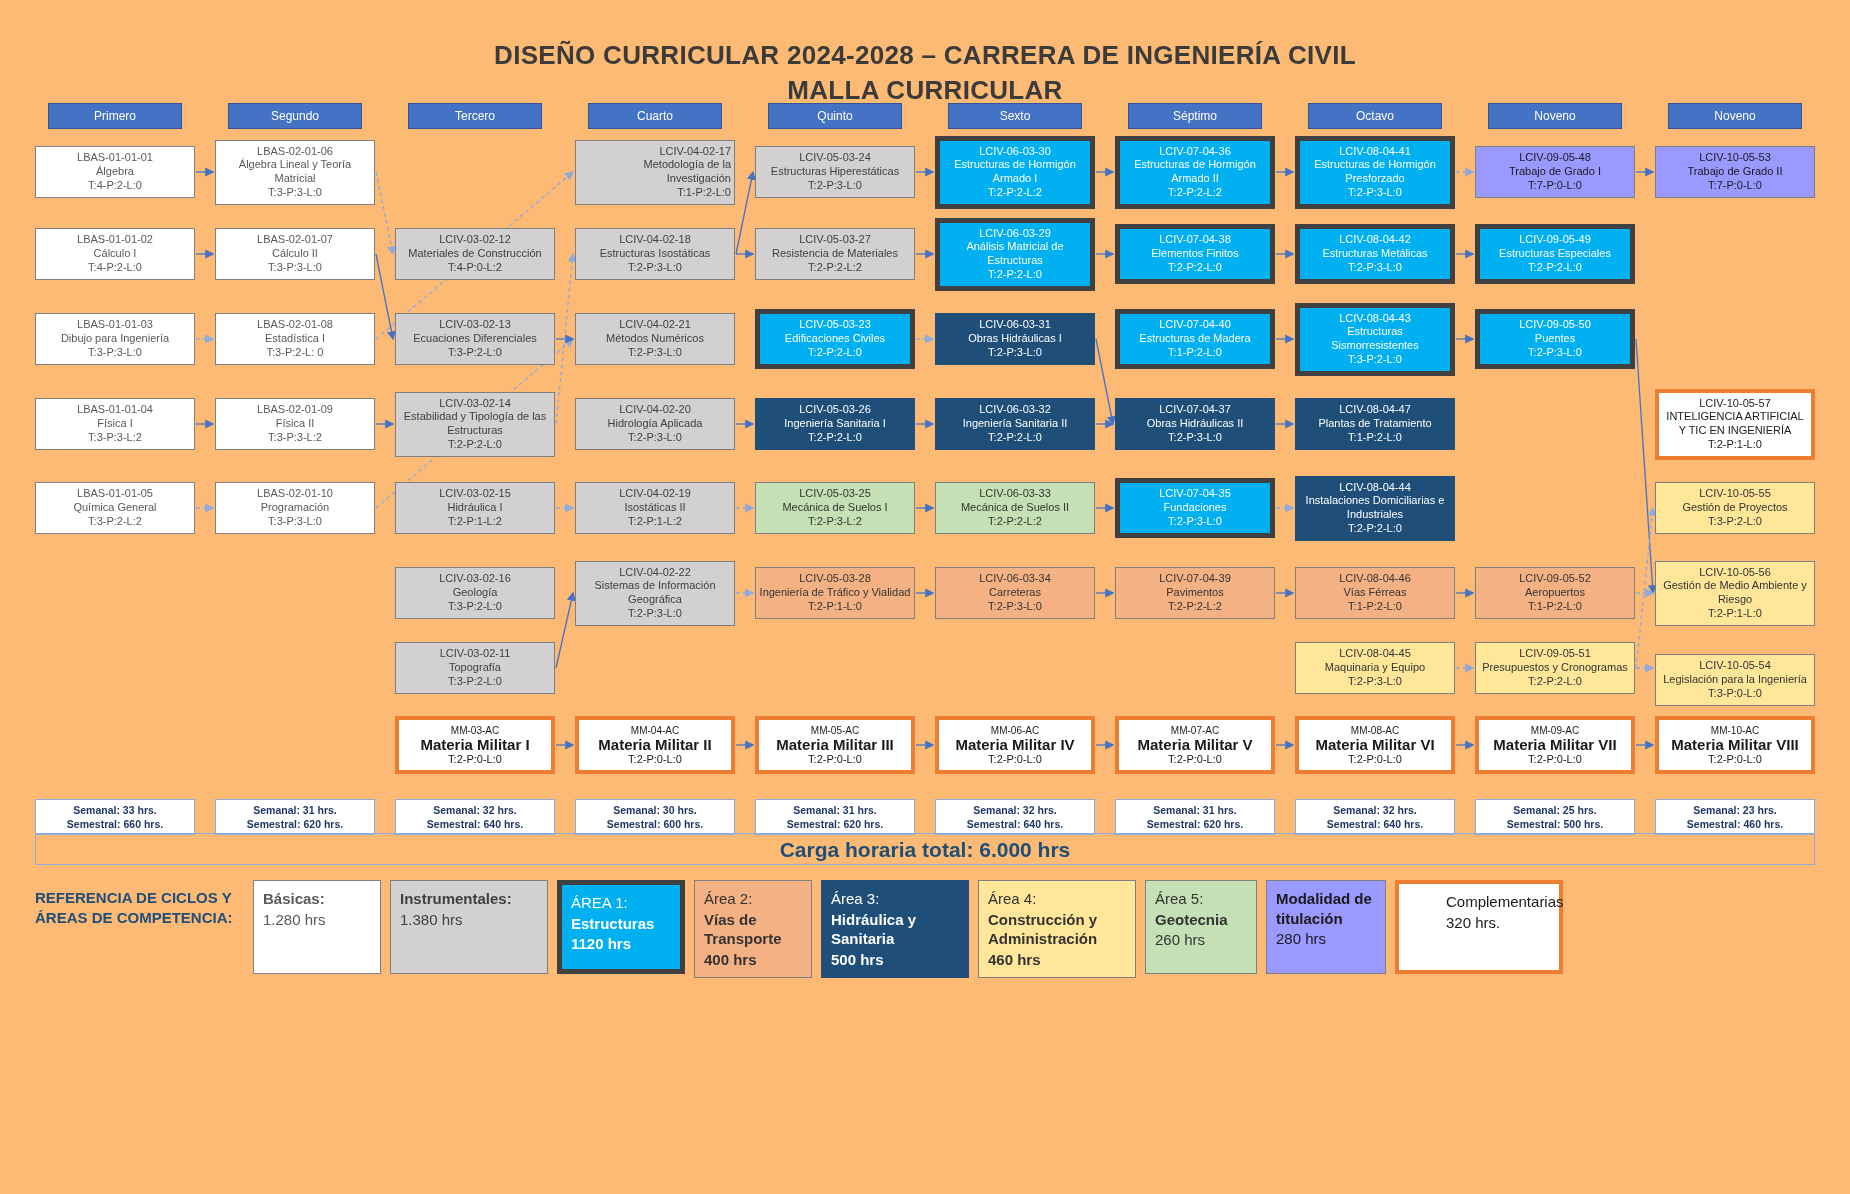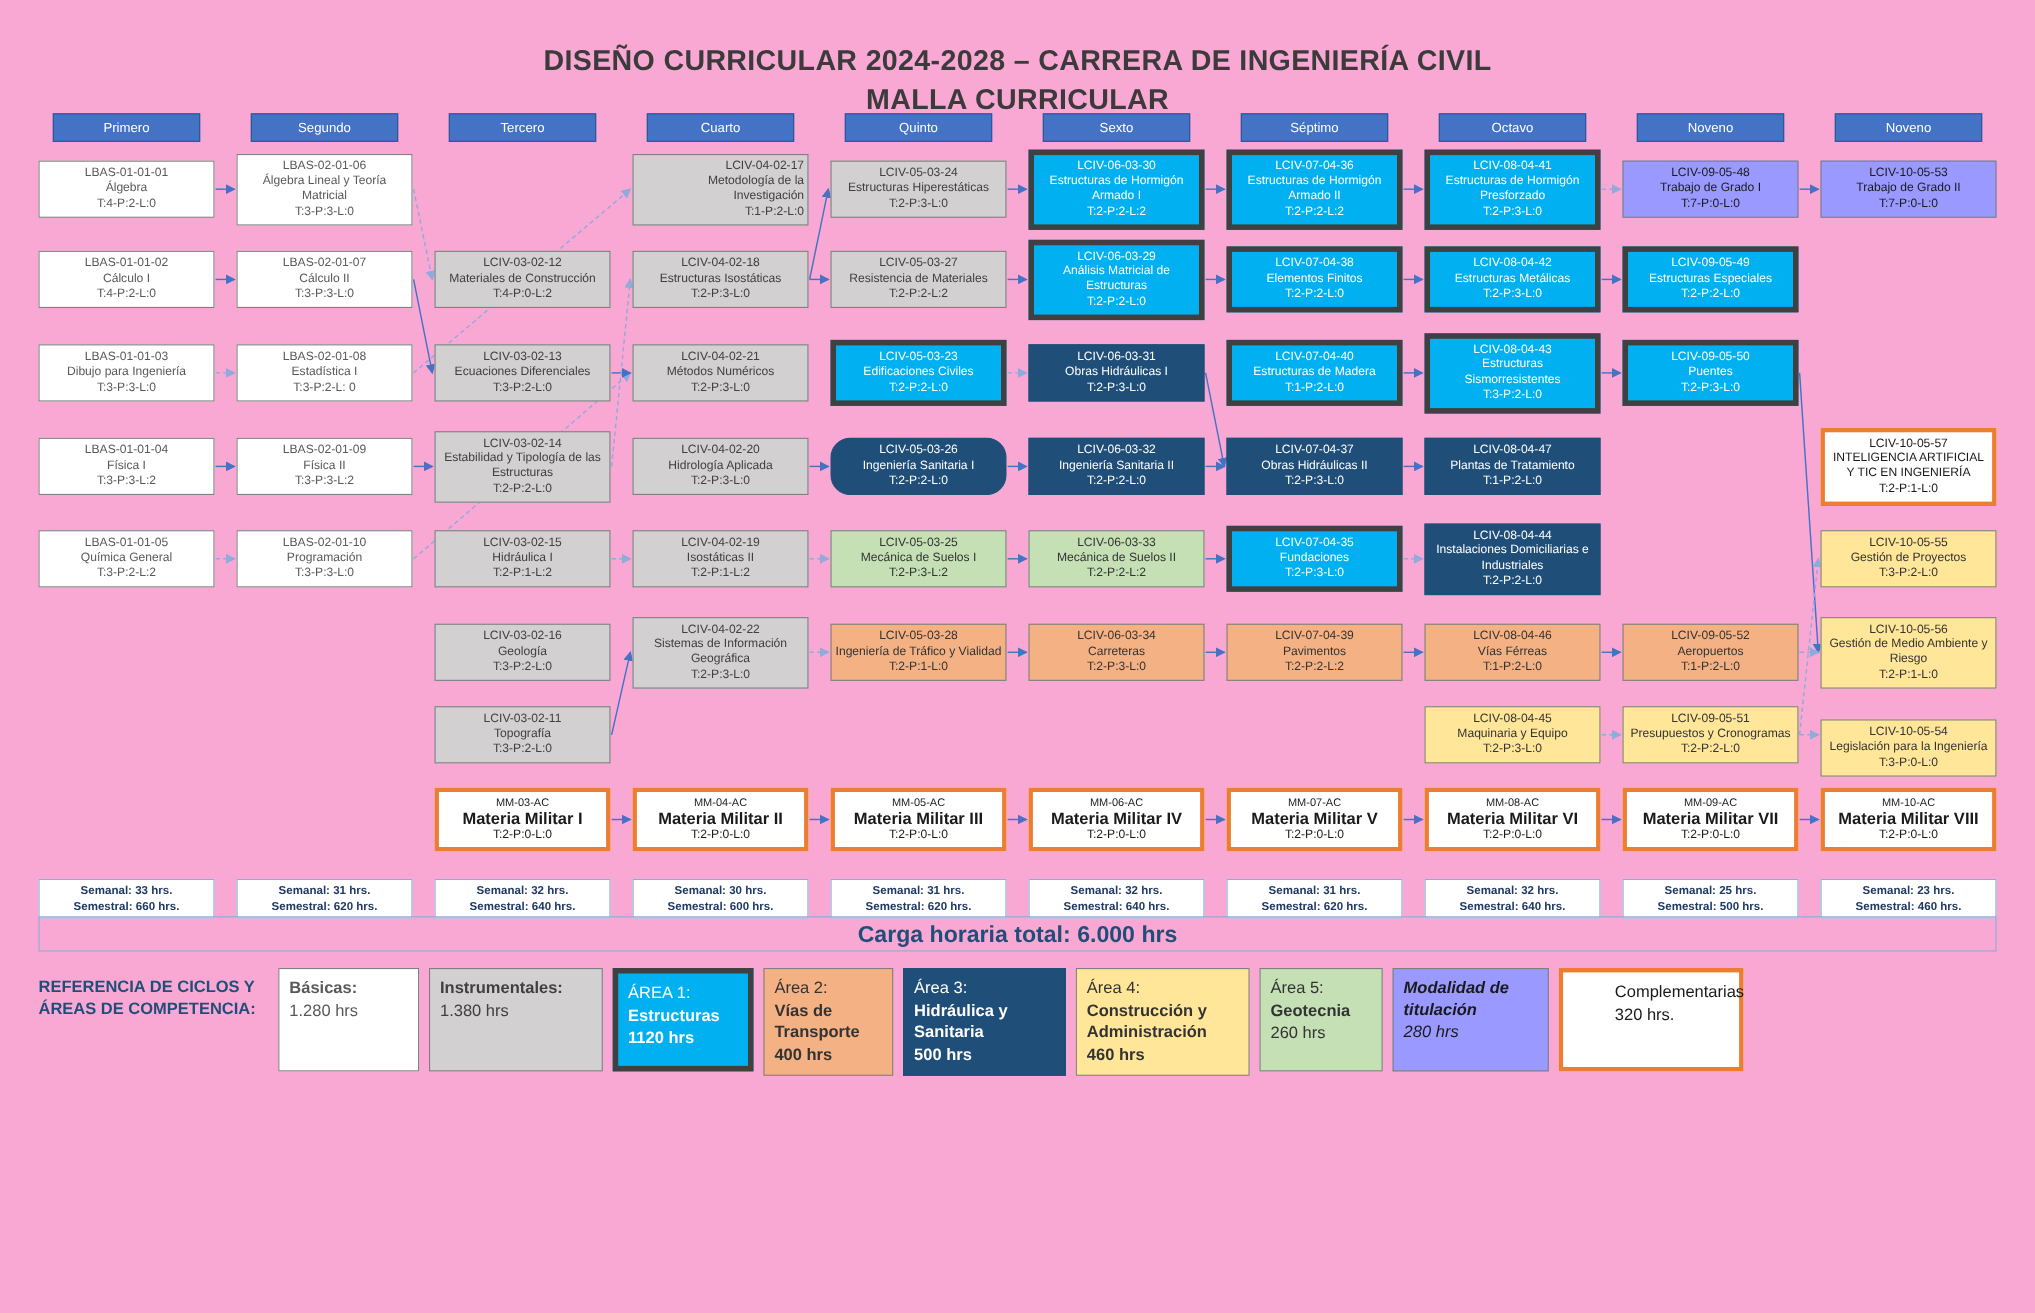--- a/index.html
+++ b/index.html
@@ -1,16 +1,16 @@
 <!DOCTYPE html>
 <html lang="es"><head>
 <meta charset="utf-8">
 <style>
   html,body{margin:0;padding:0;background:#fff;}
-  .page{position:relative;width:1850px;height:1194px;background:#f9a8d4;overflow:hidden;
+  .page{position:relative;width:1850px;height:1194px;background:#fdba74;overflow:hidden;
         font-family:"Liberation Sans","DejaVu Sans",sans-serif;}
   .title{position:absolute;top:40px;left:0;width:100%;text-align:center;color:#3b3b3b;
          font-size:26px;font-weight:bold;letter-spacing:.3px;}
   .title .l2{margin-top:4px;}
   #headers{position:absolute;top:103px;left:35px;width:1780px;display:grid;
            grid-template-columns:repeat(10,160px);column-gap:20px;}
   .colhdr{width:132px;height:24px;margin:0 auto;background:#4472C4;color:#fff;
           font-size:12px;text-align:center;line-height:24px;border:1px solid #2F5597;}
   #matrix{position:absolute;top:132px;left:35px;width:1780px;display:grid;
           grid-template-columns:repeat(10,160px);column-gap:20px;
@@ -254,21 +254,21 @@
       <div class="course instr" style="grid-area: 2 / 5;">
         <div class="code">LCIV-05-03-27</div>
         <div class="name">Resistencia de Materiales</div>
         <div class="load">T:2-P:2-L:2</div>
       </div>
       <div class="course area1" style="grid-area: 3 / 5;">
         <div class="code">LCIV-05-03-23</div>
         <div class="name">Edificaciones Civiles</div>
         <div class="load">T:2-P:2-L:0</div>
       </div>
-      <div class="course area3" style="grid-area: 4 / 5; border-radius: 18px;">
+      <div class="course area3" style="grid-area: 4 / 5;">
         <div class="code">LCIV-05-03-26</div>
         <div class="name">Ingeniería Sanitaria I</div>
         <div class="load">T:2-P:2-L:0</div>
       </div>
       <div class="course area5" style="grid-area: 5 / 5;">
         <div class="code">LCIV-05-03-25</div>
         <div class="name">Mecánica de Suelos I</div>
         <div class="load">T:2-P:3-L:2</div>
       </div>
       <div class="course area2" style="grid-area: 6 / 5;">
@@ -539,21 +539,21 @@
       <div class="litem area4" style="width: 158px;">
         <div>Área 4:</div>
         <div class="b">Construcción y Administración</div>
         <div class="b">460 hrs</div>
       </div>
       <div class="litem area5" style="width: 112px;">
         <div>Área 5:</div>
         <div class="b">Geotecnia</div>
         <div>260 hrs</div>
       </div>
-      <div class="litem titulacion" style="width: 142px; font-style: italic;">
+      <div class="litem titulacion" style="width: 120px;">
         <div class="b">Modalidad de titulación</div>
         <div>280 hrs</div>
       </div>
       <div class="litem complement" style="width: 168px; padding-left: 47px;">
         <div>Complementarias</div>
         <div>320 hrs.</div>
       </div>
     </div>
 </div>
 

